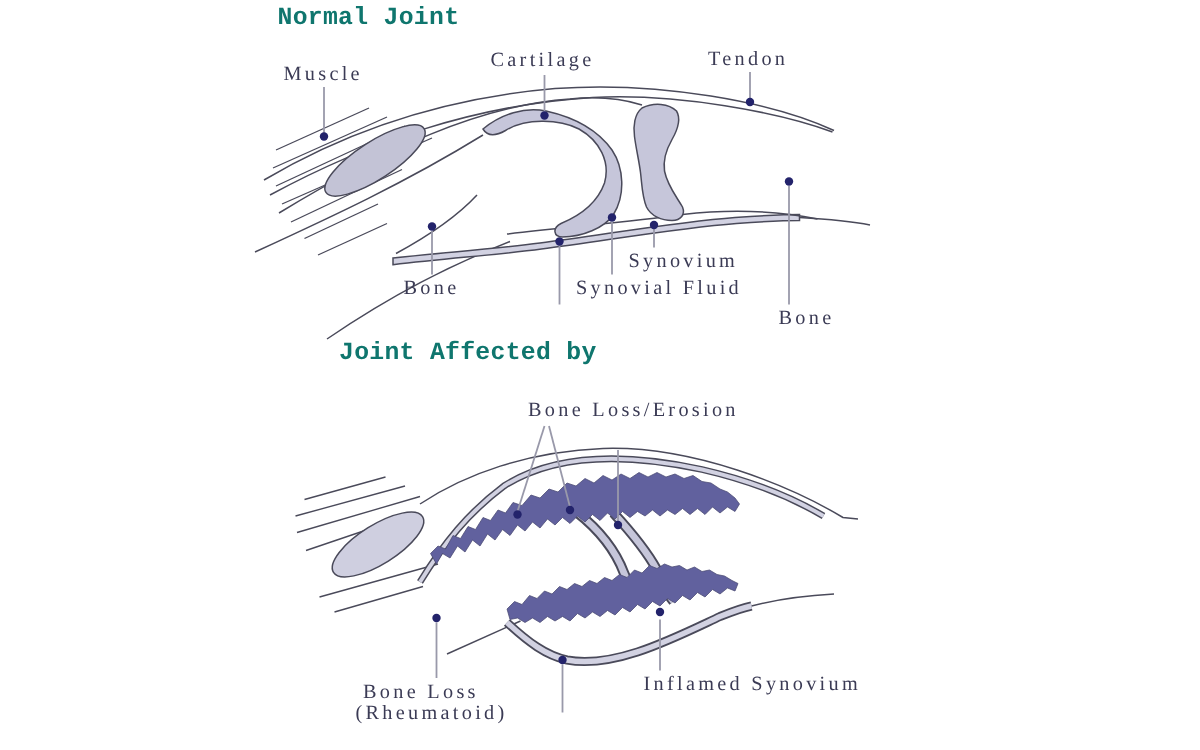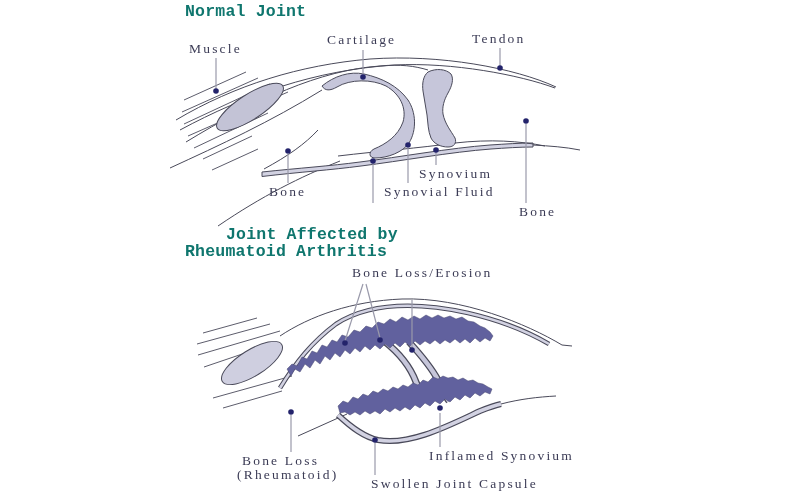--- a/index.html
+++ b/index.html
@@ -111,28 +111,26 @@
     <circle cx="380" cy="340" r="2.8"></circle>
     <circle cx="412" cy="350" r="2.8"></circle>
     <circle cx="291" cy="412" r="2.8"></circle>
     <circle cx="440" cy="408" r="2.8"></circle>
     <circle cx="375" cy="440" r="2.8"></circle>
   </g>
 </svg>
 
   <div class="ttl" style="left:185px;top:4px;">Normal Joint</div>
   <div class="ttl" style="left:185px;top:227px;margin-left:41px;">Joint Affected by</div>
-  <div class="ttl" style="left:185px;top:244px;">Rheumatoid Arthritis</div>
 
   <div class="lbl" style="left:189px;top:41px;">Muscle</div>
   <div class="lbl" style="left:327px;top:32px;">Cartilage</div>
   <div class="lbl" style="left:472px;top:31px;">Tendon</div>
   <div class="lbl" style="left:269px;top:184px;">Bone</div>
   <div class="lbl" style="left:419px;top:166px;text-align:right;">Synovium</div>
   <div class="lbl" style="left:384px;top:184px;">Synovial Fluid</div>
   <div class="lbl" style="left:519px;top:204px;">Bone</div>
 
   <div class="lbl" style="left:352px;top:265px;">Bone Loss/Erosion</div>
   <div class="lbl" style="left:242px;top:453px;">Bone Loss</div>
   <div class="lbl" style="left:237px;top:467px;">(Rheumatoid)</div>
   <div class="lbl" style="left:429px;top:448px;text-align:right;">Inflamed Synovium</div>
-  <div class="lbl" style="left:371px;top:476px;">Swollen Joint Capsule</div>
 </div>
 
 </body></html>

